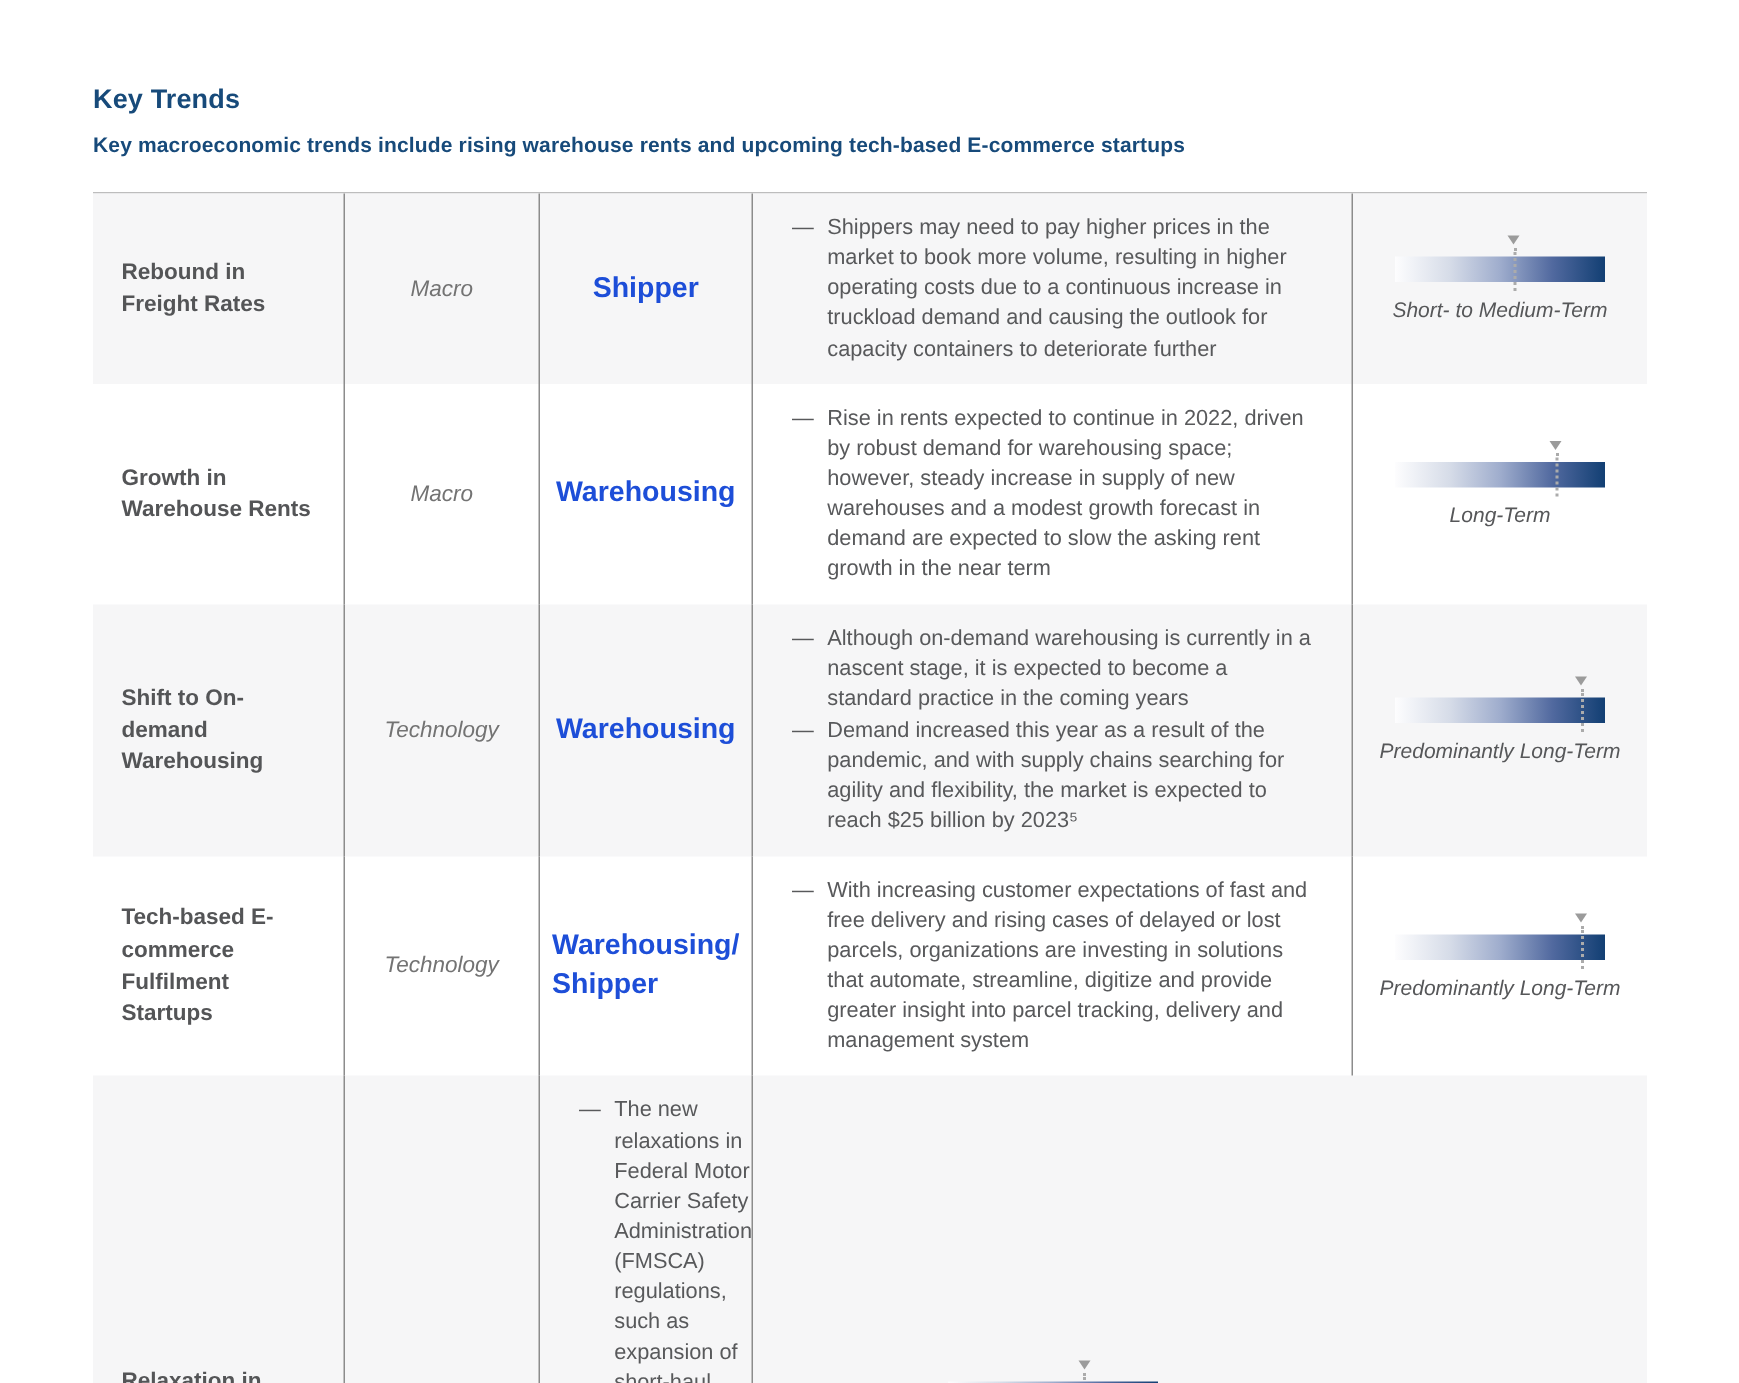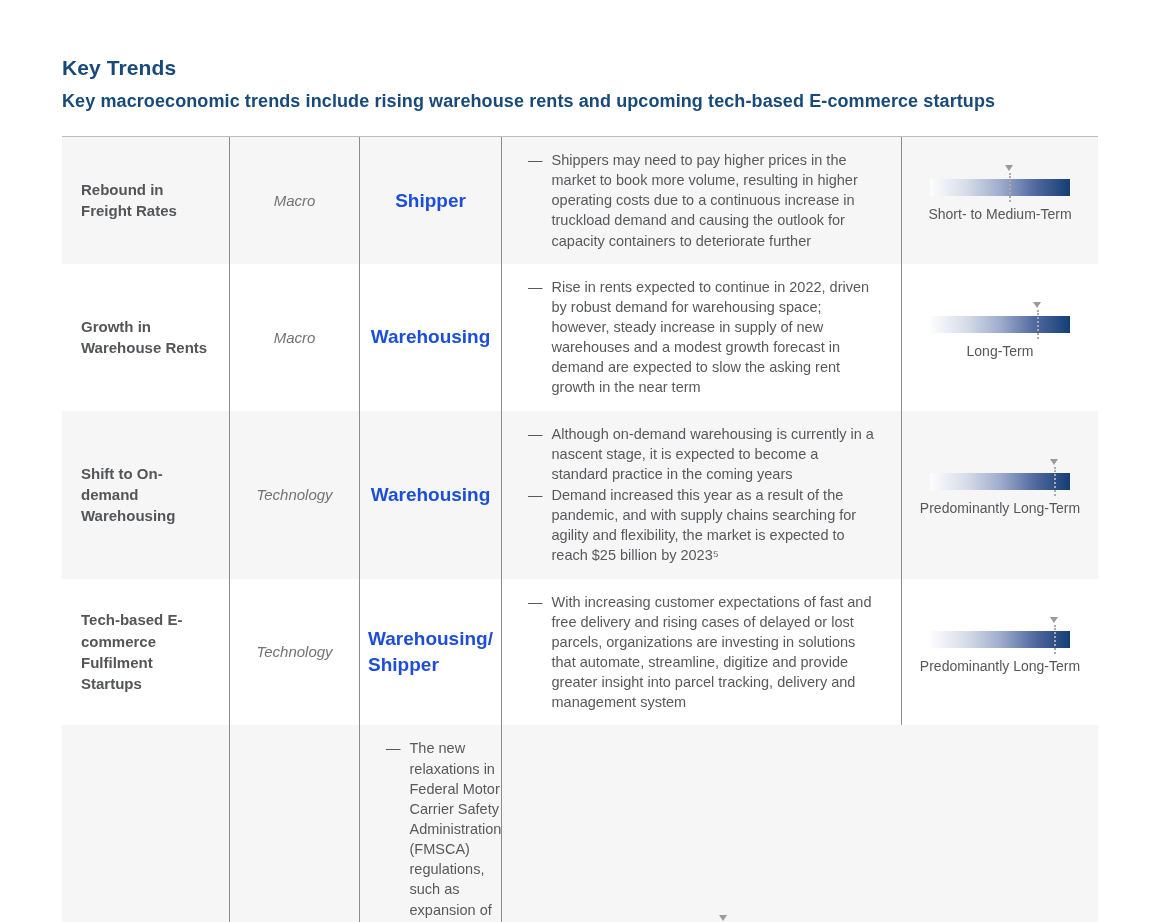--- a/index.html
+++ b/index.html
@@ -4,22 +4,22 @@
 <style>
   * { box-sizing: border-box; }
   html,body { margin:0; padding:0; }
   body {
     width:1159px; height:922px; background:#ffffff;
     font-family:"Liberation Sans", sans-serif; color:#58595b;
     overflow:hidden;
   }
   .page { padding:56px 0 0 62px; }
 
-  .title { color:#174a7a; font-size:21px; font-weight:bold; margin:0 0 11px 0; letter-spacing:.1px; }
-  .subtitle { color:#174a7a; font-size:18px; font-weight:bold; margin:0 0 24px 0; letter-spacing:.1px; }
+  .title { color:#174a7a; font-size:18px; font-weight:bold; margin:0 0 11px 0; letter-spacing:.1px; }
+  .subtitle { color:#174a7a; font-size:14px; font-weight:bold; margin:0 0 24px 0; letter-spacing:.1px; }
 
   .trends-table { width:1036px; }
   .thead, .trow { display:grid; grid-template-columns:168px 130px 142px 400px 196px; }
   .thead { padding-bottom:12px; }
   .th { text-align:center; color:#174a7a; font-weight:bold; font-size:15.5px; }
 
   .tbody { border-top:1px solid #bdbdbd; border-bottom:1px solid #dcdcdc; }
   .trow:nth-child(odd) { background:#f6f6f7; }
   .trow:nth-child(1) { min-height:120px; }
   .trow:nth-child(2) { min-height:112px; }
@@ -56,21 +56,21 @@
     width:100%; height:100%;
     background:linear-gradient(90deg,#fdfdfe 0%, #d6dce8 26%, #9fadcd 50%, #51699f 75%, #123f73 100%);
   }
   .marker { position:absolute; top:-14px; bottom:-6px; width:0; }
   .marker-triangle {
     position:absolute; top:0; left:-4.5px; width:0; height:0;
     border-left:4.5px solid transparent; border-right:4.5px solid transparent;
     border-top:6px solid #9b9b9b;
   }
   .marker-line { position:absolute; top:8px; bottom:0; left:-1px; border-left:2px dotted #ababab; }
-  .impact-label { margin-top:9px; font-size:14px; color:#565759; text-align:center; line-height:1.32; max-width:170px; }
+  .impact-label { margin-top:9px; font-style:italic; font-size:14px; color:#565759; text-align:center; line-height:1.32; max-width:170px; }
 
   .legend { padding-left:6px; width:480px; }
   .legend-title-row { margin-left:128px; width:137px; text-align:center; }
   .legend-title { font-weight:bold; font-style:italic; font-size:14.5px; color:#3e4c5e; }
 </style>
 </head>
 <body>
 
 <div class="page">
   <h1 class="title">Key Trends</h1>

